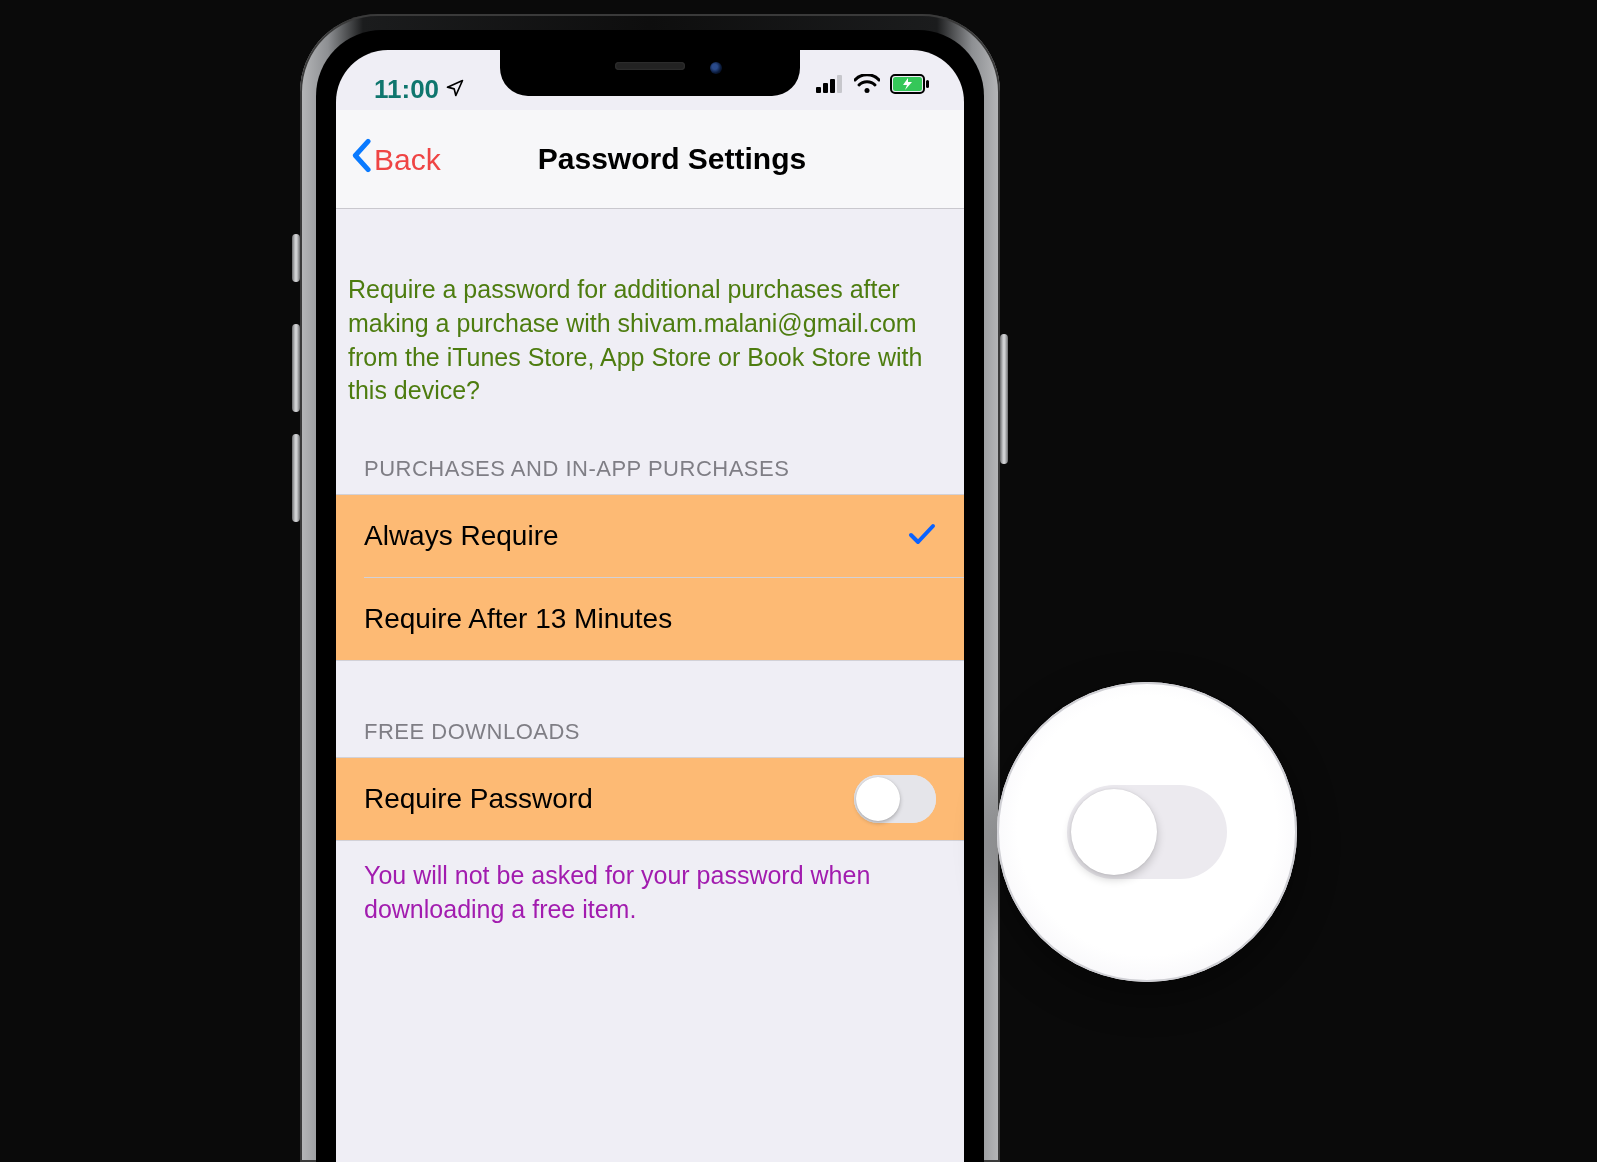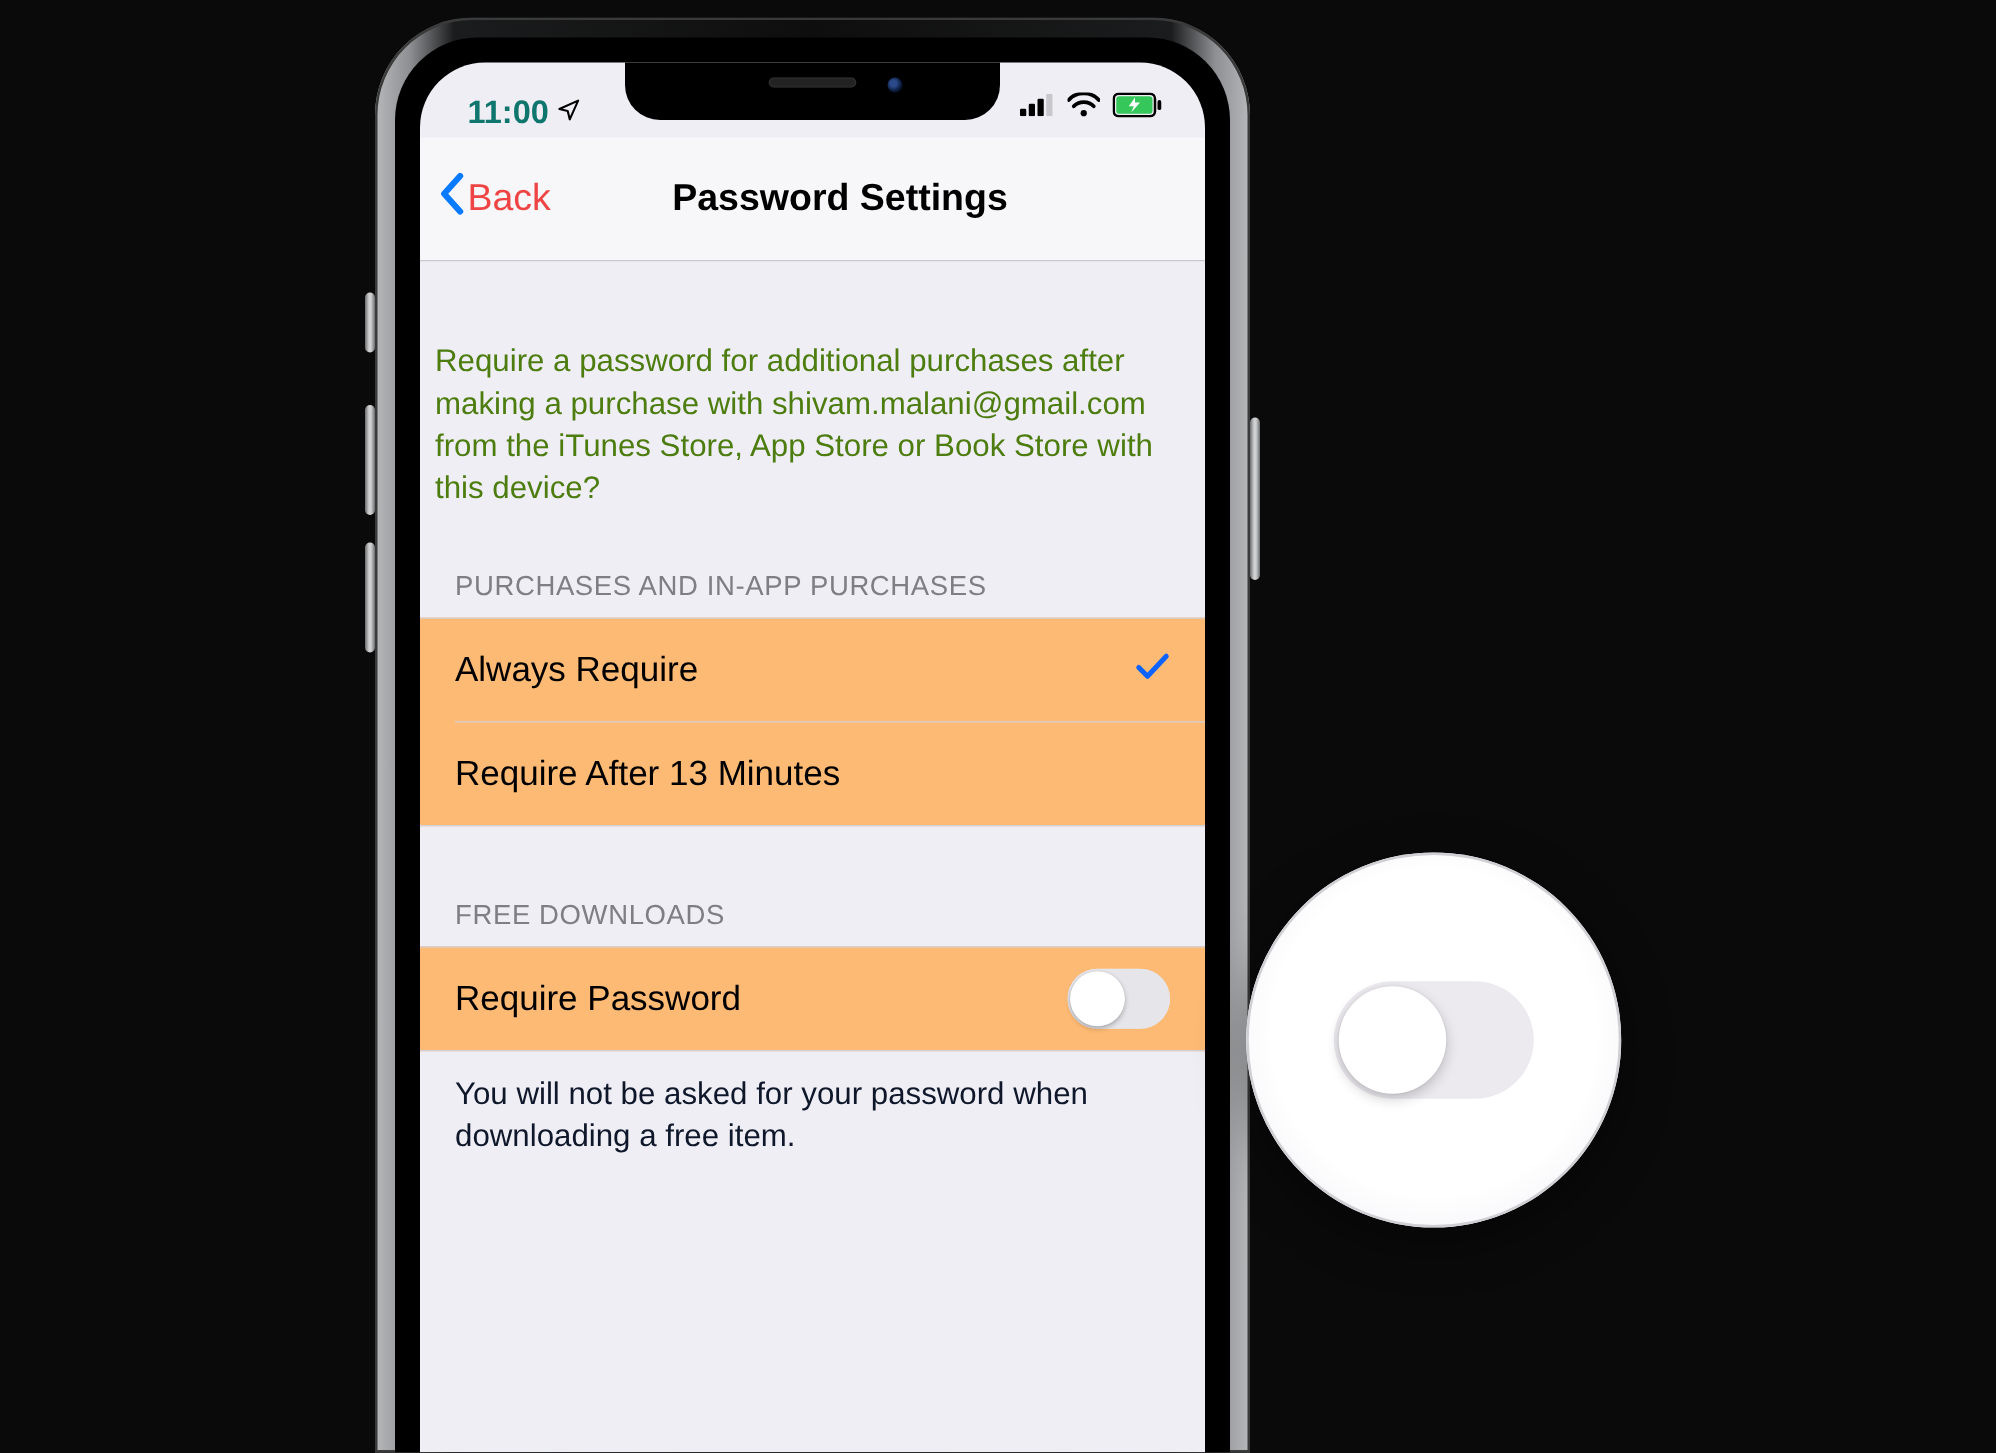--- a/index.html
+++ b/index.html
@@ -60,21 +60,21 @@
   .nav-back{position:absolute;left:14px;top:50%;transform:translateY(-50%);display:flex;align-items:center;color:#ef4444;font-size:30px;gap:2px;}
 
   
   .content{background:#efeef5;}
   .desc{padding:64px 28px 20px 12px;color:#4d7c0f;font-size:25px;line-height:1.35;}
   .group-header{padding:28px 28px 12px 28px;color:#7f7e85;font-size:22px;letter-spacing:0.5px;}
   .cell-group{background:#fdba74;border-top:1px solid #d2d1d7;border-bottom:1px solid #d2d1d7;}
   .cell{display:flex;align-items:center;justify-content:space-between;padding:0 28px;height:82px;font-size:28px;color:#000;}
   .sep{height:1px;background:#d2d1d7;margin-left:28px;}
   .check{color:#0a62ff;font-size:30px;font-weight:700;}
-  .footer-note{padding:18px 28px 40px 28px;color:#0f172a;font-size:25px;line-height:1.35;}
+  .footer-note{padding:18px 28px 40px 28px;color:#a21caf;font-size:25px;line-height:1.35;}
 
   .switch{
     width:82px;height:48px;border-radius:24px;background:#e5e5ea;position:relative;
     box-shadow:inset 0 0 0 2px #e5e5ea;
   }
   .switch .knob{
     position:absolute;left:2px;top:2px;width:44px;height:44px;border-radius:50%;
     background:#fff;box-shadow:0 2px 4px rgba(0,0,0,0.25),0 0 1px rgba(0,0,0,0.15);
   }
 

